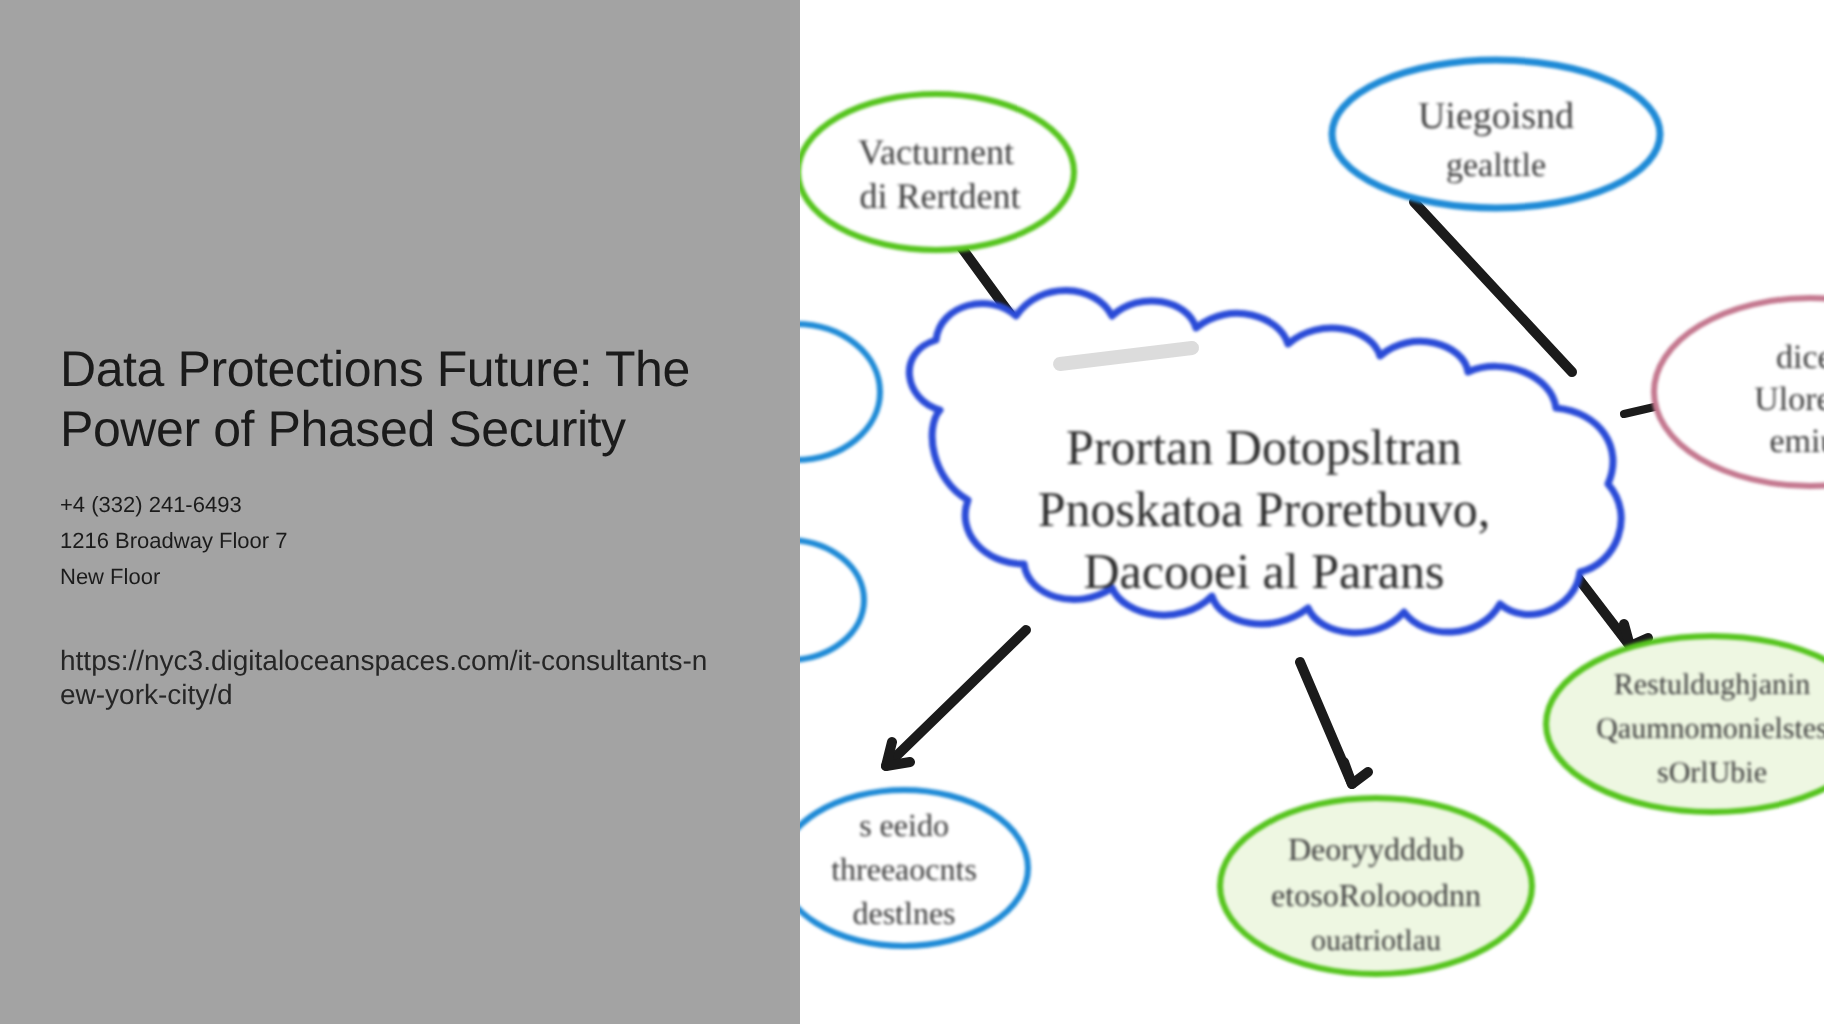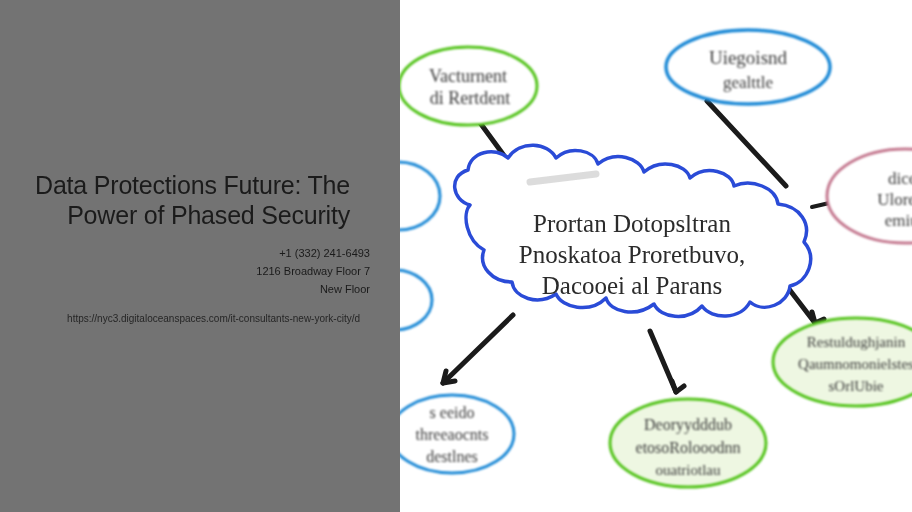--- a/index.html
+++ b/index.html
@@ -17,25 +17,24 @@
     position: relative;
     width: 912px;
     height: 512px;
     display: flex;
   }
   
   #left-panel {
     position: relative;
     width: 400px;
     height: 512px;
-    background: #737373;
+    background: #a3a3a3;
     box-sizing: border-box;
     padding: 0;
     flex: 0 0 400px;
-    text-align: right;
   }
   #left-inner {
     position: absolute;
     left: 30px;
     top: 170px;
     width: 340px;
   }
   #headline {
     font-size: 25px;
     line-height: 30px;
@@ -50,22 +49,22 @@
     color: #1b1b1b;
     letter-spacing: 0.4px;
     margin-bottom: 6px;
   }
   .contact-line {
     font-size: 11px;
     color: #1b1b1b;
     line-height: 18px;
   }
   #url {
-    margin-top: 12px;
-    font-size: 10px;
+    margin-top: 24px;
+    font-size: 14px;
     line-height: 17px;
     color: #262626;
     width: 330px;
     word-break: break-all;
   }
   
   #right-panel {
     position: relative;
     width: 512px;
     height: 512px;
@@ -97,21 +96,21 @@
   }
 </style>
 </head>
 <body>
 
 <div id="page">
 
   <div id="left-panel">
     <div id="left-inner">
       <h1 id="headline">Data Protections Future: The Power of Phased Security</h1>
-      <div class="contact-line">+1 (332) 241-6493</div>
+      <div class="contact-line">+4 (332) 241-6493</div>
       <div class="contact-line">1216 Broadway Floor 7</div>
       <div class="contact-line">New Floor</div>
       <div id="url">
         <span>https://nyc3.digitaloceanspaces.com/it-consultants-new-york-city/d</span><br>
       </div>
     </div>
   </div>
 
   <div id="right-panel">
     <svg id="diagram-svg" width="512" height="512" viewBox="400 0 512 512" xmlns="http://www.w3.org/2000/svg">

